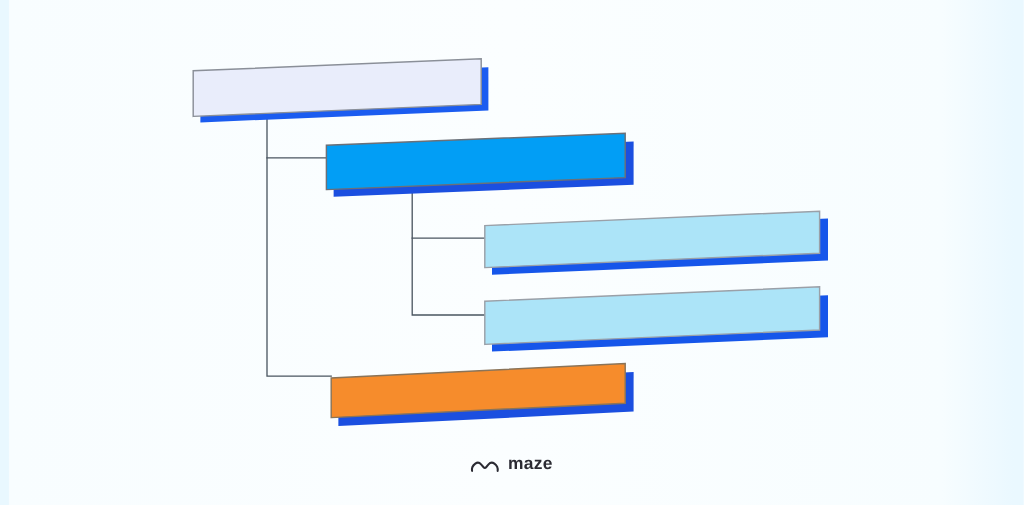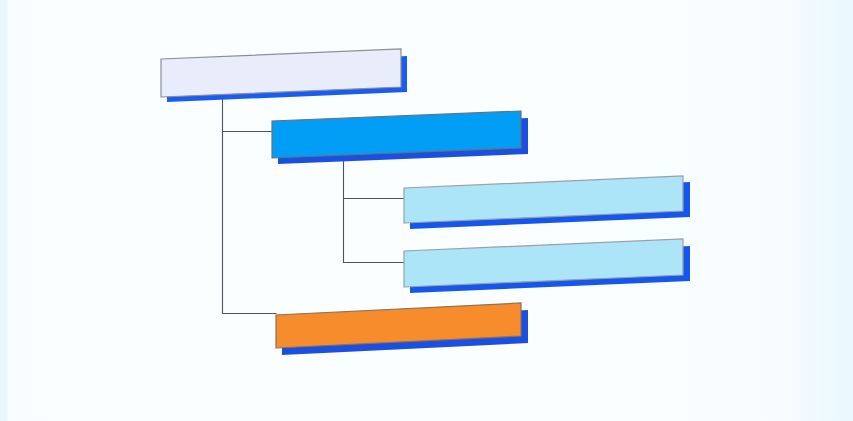--- a/index.html
+++ b/index.html
@@ -98,14 +98,22 @@
       <text x="543" y="269" text-anchor="middle" font-family="Liberation Sans, sans-serif" font-size="13" fill="#2b2b33"></text>
     </g>
 
     <g>
       <polygon points="282,355 528,343 528,310 282,322" fill="#1b4fe0"></polygon>
       <polygon points="276,348 521,336 521,303 276,315" fill="#f68c2c" stroke="#8a7459" stroke-width="1.2"></polygon>
       <text x="398" y="330" text-anchor="middle" font-family="Liberation Sans, sans-serif" font-size="13" fill="#2b2b33"></text>
     </g>
   </svg>
 
+  <div id="brand">
+    <svg class="brand-mark" viewBox="0 0 24 15" aria-hidden="true">
+      <path d="M1.4 12.4 C1.0 10.6 2.0 8.0 4.1 6.4 C5.7 5.2 7.6 5.5 8.9 7.0
+               L11.0 9.4 C11.6 10.1 12.5 10.1 13.1 9.4 L15.1 7.0
+               C16.4 5.5 18.4 5.2 20.0 6.4 C22.1 8.0 23.0 10.6 22.7 12.4" fill="none" stroke="#2b2b33" stroke-width="1.7" stroke-linecap="round" stroke-linejoin="round"></path>
+    </svg>
+    <span class="brand-word">maze</span>
+  </div>
 
 </div>
 
 </body></html>

